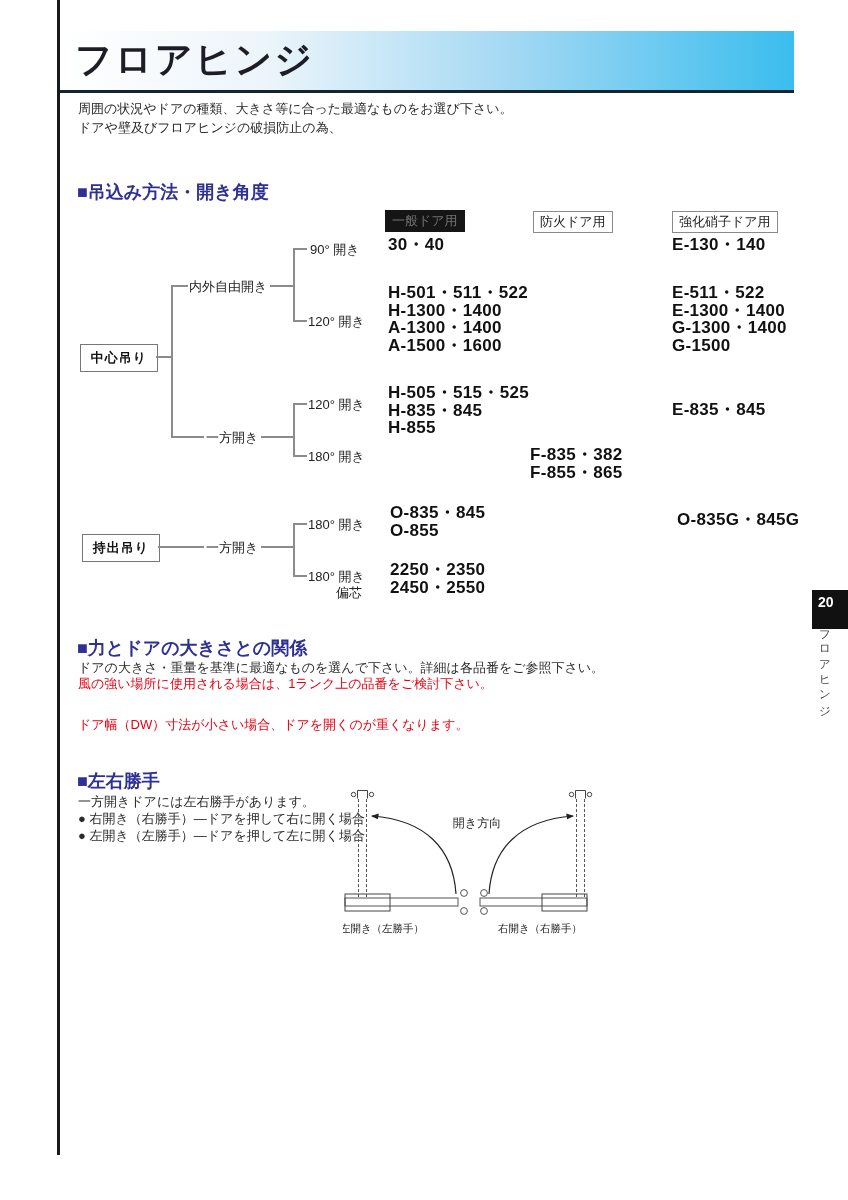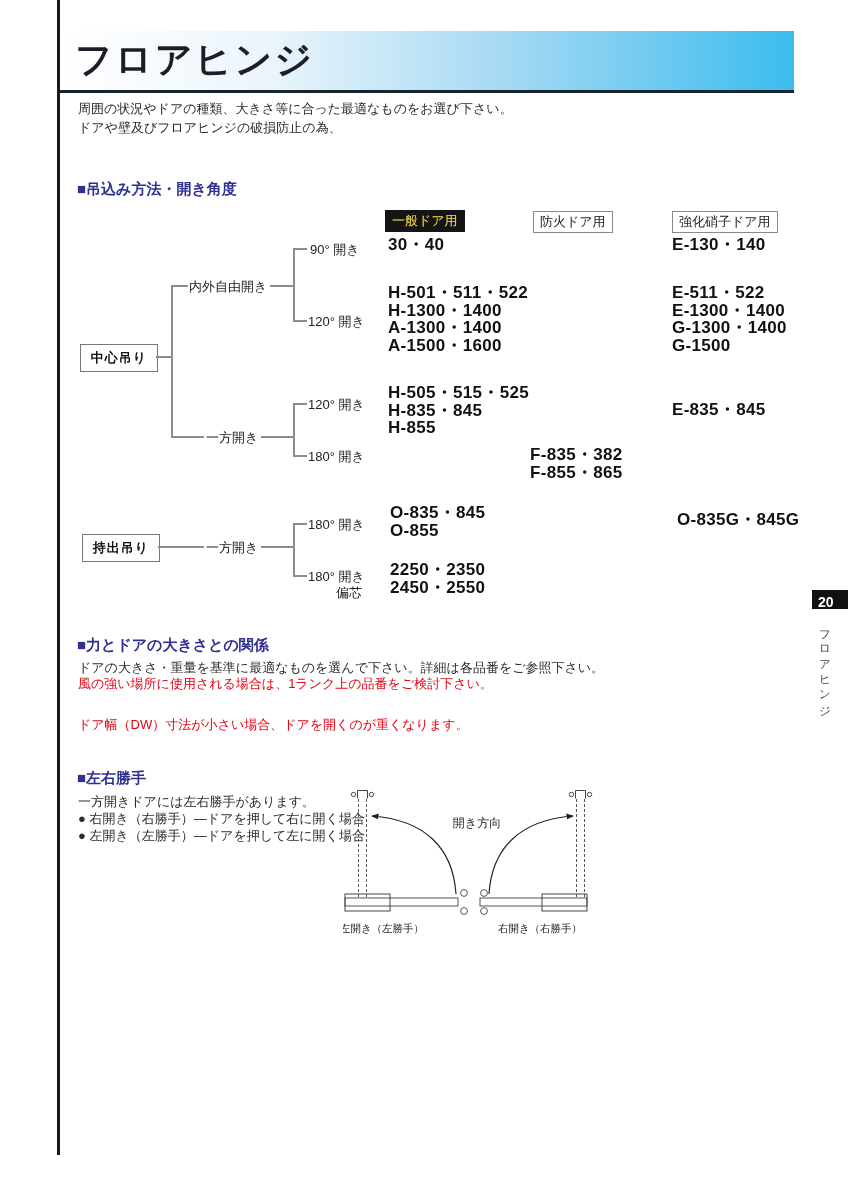--- a/index.html
+++ b/index.html
@@ -6,32 +6,32 @@
   .page{position:relative;width:848px;height:1200px;background:#fff;overflow:hidden;
         font-family:"Liberation Sans","DejaVu Sans",sans-serif;color:#222;}
   .left-rule{position:absolute;left:57px;top:0;width:3px;height:1155px;background:#1a1a1a;}
   .header-band{position:absolute;left:60px;top:31px;width:734px;height:59px;
         background:linear-gradient(90deg,#ffffff 0%,#ecf5fb 28%,#a2d8f3 62%,#3abdee 100%);
         border-bottom:3px solid #16242e;}
   .header-title{position:absolute;left:15px;bottom:5px;font-size:37px;font-weight:bold;
         color:#1d1d27;letter-spacing:2px;white-space:nowrap;}
   .body-t{position:absolute;font-size:13px;color:#2b2b2b;line-height:19px;white-space:nowrap;}
   .red{color:#e60012;}
-  .sec-h{position:absolute;font-size:15px;font-weight:bold;color:#2e3092;white-space:nowrap;}
+  .sec-h{position:absolute;font-size:18px;font-weight:bold;color:#2e3092;white-space:nowrap;}
   .hl{position:absolute;background:#8c8c8c;height:1.5px;}
   .vl{position:absolute;background:#8c8c8c;width:1.5px;}
   .node-box{position:absolute;border:1.5px solid #777;background:#fff;font-size:13px;font-weight:bold;
         color:#111;display:flex;align-items:center;justify-content:center;letter-spacing:1px;}
   .tlabel{position:absolute;font-size:13px;color:#222;white-space:nowrap;}
   .colh{position:absolute;font-size:13px;white-space:nowrap;}
-  .colh-solid{background:#151515;color:#fde047;padding:2px 7px;font-weight:500;}
+  .colh-solid{background:#151515;color:#737373;padding:2px 7px;font-weight:500;}
   .colh-box{border:1px solid #8a8a8a;color:#222;padding:1px 6px;background:#fff;}
   .models{position:absolute;font-size:17px;font-weight:bold;color:#111;line-height:17.5px;
         white-space:nowrap;letter-spacing:0.3px;}
-  .page-badge{position:absolute;left:812px;top:590px;width:36px;height:19px;background:#111;
+  .page-badge{position:absolute;left:812px;top:590px;width:36px;height:39px;background:#111;
         color:#fff;font-size:14px;font-weight:bold;line-height:25px;padding-left:6px;box-sizing:border-box;}
   .side-tab{position:absolute;left:817px;top:622px;writing-mode:vertical-rl;font-size:11.5px;
         color:#444;letter-spacing:2px;}
   .diagram{position:absolute;left:343px;top:786px;width:280px;height:152px;}
   svg .dash{stroke:#555;stroke-width:1;stroke-dasharray:3,2;fill:none;}
   svg .ln{stroke:#444;stroke-width:1;fill:none;}
   svg .bar{stroke:#555;stroke-width:1;fill:#fff;}
   svg .arc{stroke:#222;stroke-width:1.2;fill:none;}
   svg text{fill:#222;font-family:"Liberation Sans","DejaVu Sans",sans-serif;}
   svg .t12{font-size:12px;}

